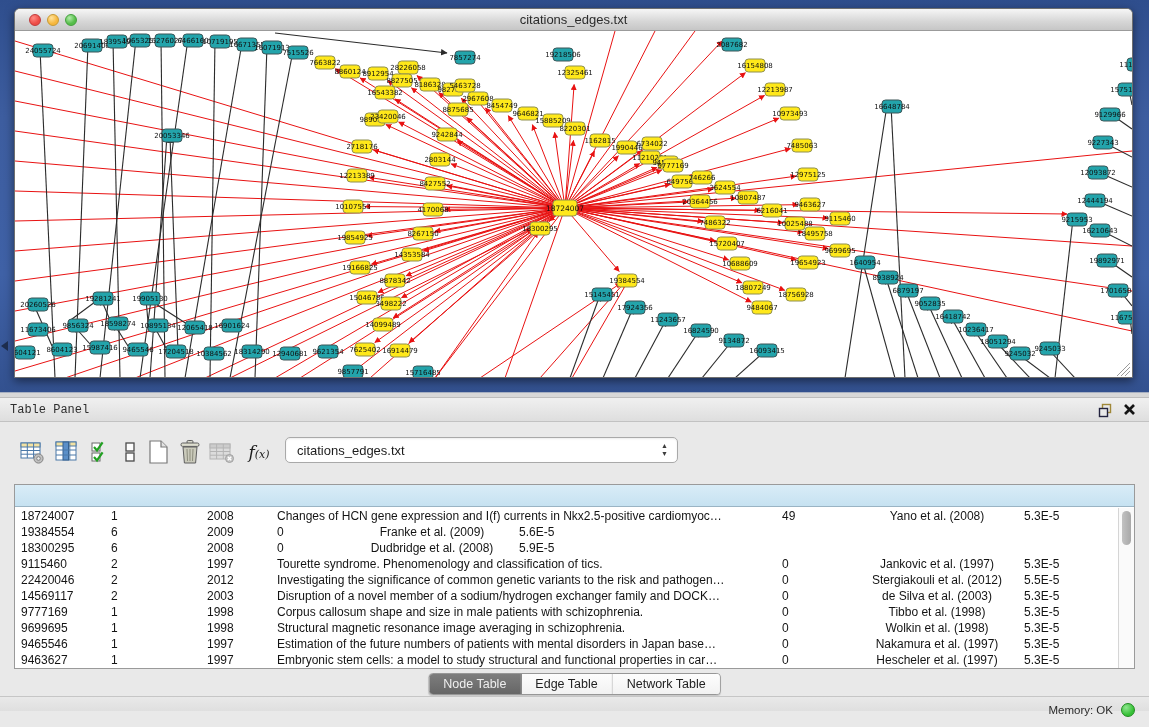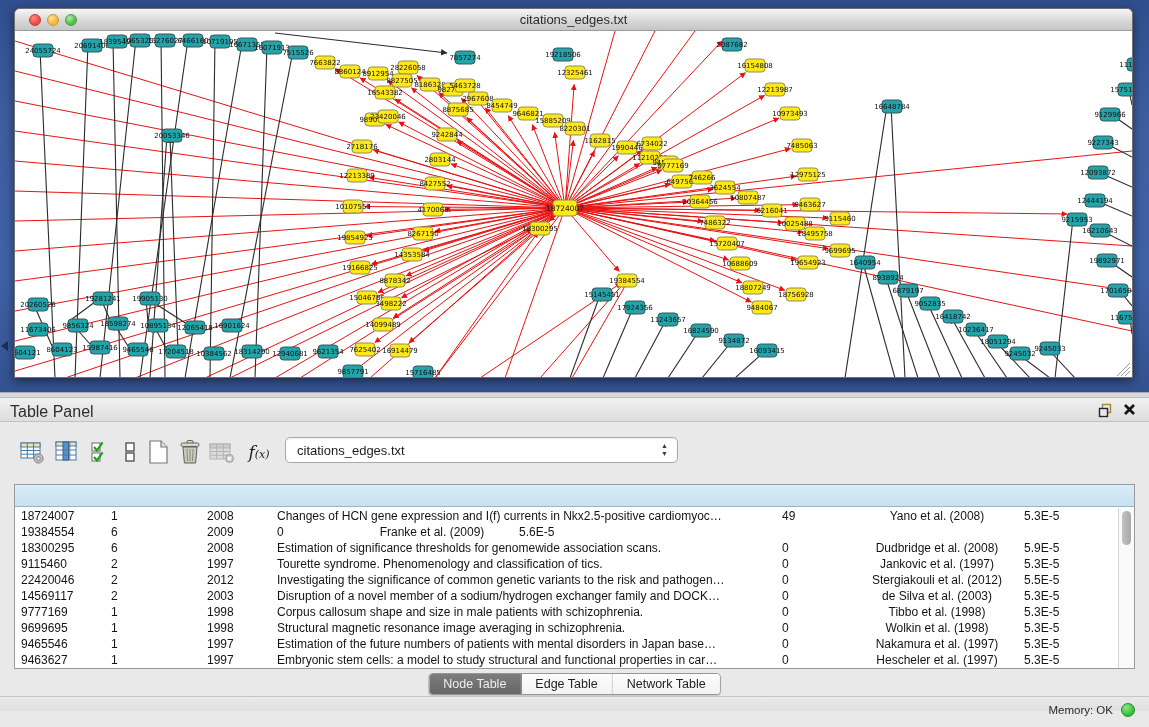--- a/index.html
+++ b/index.html
@@ -26,21 +26,21 @@
     border-top:5px solid transparent; border-bottom:5px solid transparent; border-right:7px solid #1d2d4d; }
 
   
   .divider { position:absolute; left:0; top:392px; width:1149px; height:6px;
     background:#d8d8d8; border-top:1px solid #a7b0c2; border-bottom:1px solid #bdbdbd; }
 
   
   .table-panel { position:absolute; left:0; top:398px; width:1149px; height:329px; background:#e9e9e9; }
   .panel-header { position:absolute; left:0; top:0; width:100%; height:24px;
     background:linear-gradient(180deg,#f0f0f0,#dedede); border-bottom:1px solid #c2c2c2; }
-  .panel-title { position:absolute; left:10px; top:5px; font-size:16px; color:#2e2e2e; }
+  .panel-title { position:absolute; left:10px; top:5px; font-size:12px; color:#2e2e2e;font-family:Liberation Mono, monospace; }
   .ph-float { position:absolute; right:36px; top:5px; width:15px; height:15px; cursor:pointer; }
   .ph-close { position:absolute; right:12px; top:4px; width:15px; height:15px; cursor:pointer; }
 
   .toolbar { position:absolute; left:0; top:30px; width:100%; height:50px; }
   .tbtn { position:absolute; top:10px; width:28px; height:28px; background:none; border:none; cursor:pointer; }
   .tbtn svg { display:block; margin:auto; }
   .fx { font-family:"DejaVu Serif", serif; font-style:italic; font-size:17px; color:#1c1c1c; }
   .combo { position:absolute; left:285px; top:9px; width:393px; height:26px; background:#fff;
     border:1px solid #a9a9a9; border-radius:5px; box-shadow:inset 0 1px 2px rgba(0,0,0,.08); cursor:pointer; }
   .combo .val { position:absolute; left:11px; top:5px; font-size:13px; color:#1c1c1c; }
@@ -633,21 +633,20 @@
             <div class="td c1">6</div>
             <div class="td c2">2009</div>
             <div class="td c4">0</div>
             <div class="td c5">Franke et al. (2009)</div>
             <div class="td c6">5.6E-5</div>
           </div>
           <div class="trow">
             <div class="td c0">18300295</div>
             <div class="td c1">6</div>
             <div class="td c2">2008</div>
-            <div class="td c3">Estimation of significance thresholds for genomewide association scans.</div>
             <div class="td c4">0</div>
             <div class="td c5">Dudbridge et al. (2008)</div>
             <div class="td c6">5.9E-5</div>
           </div>
           <div class="trow">
             <div class="td c0">9115460</div>
             <div class="td c1">2</div>
             <div class="td c2">1997</div>
             <div class="td c3">Tourette syndrome. Phenomenology and classification of tics.</div>
             <div class="td c4">0</div>

